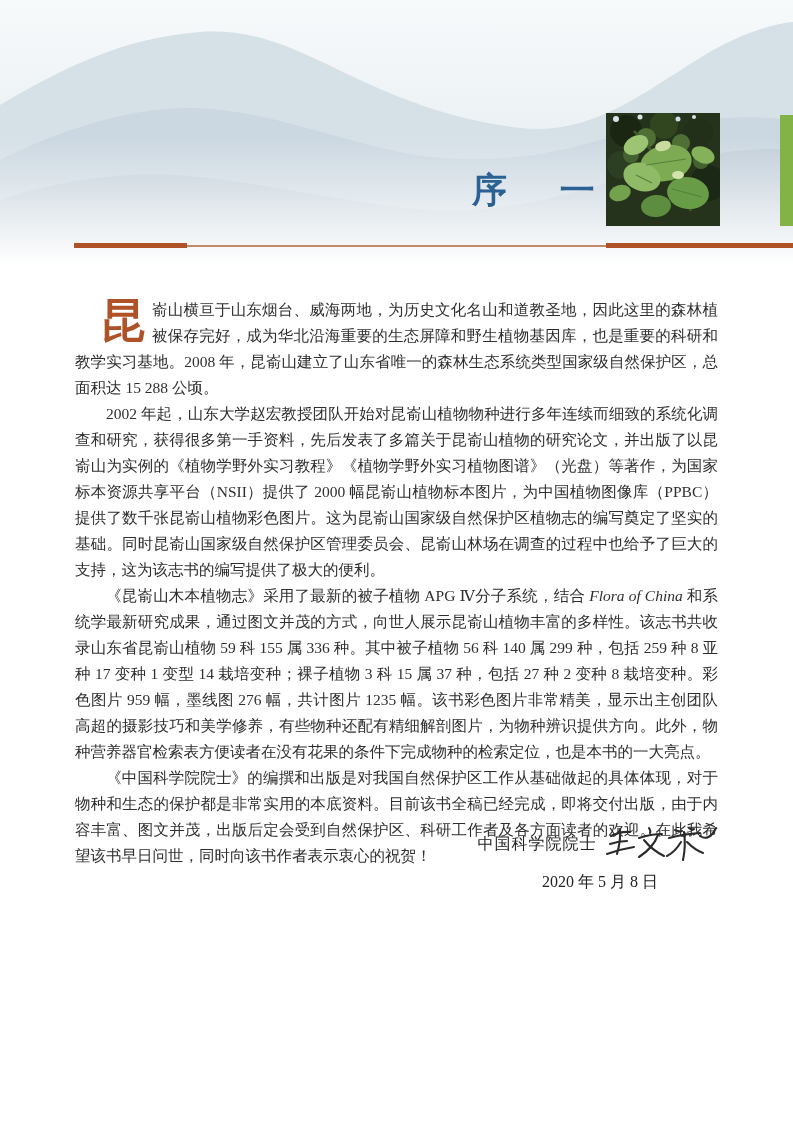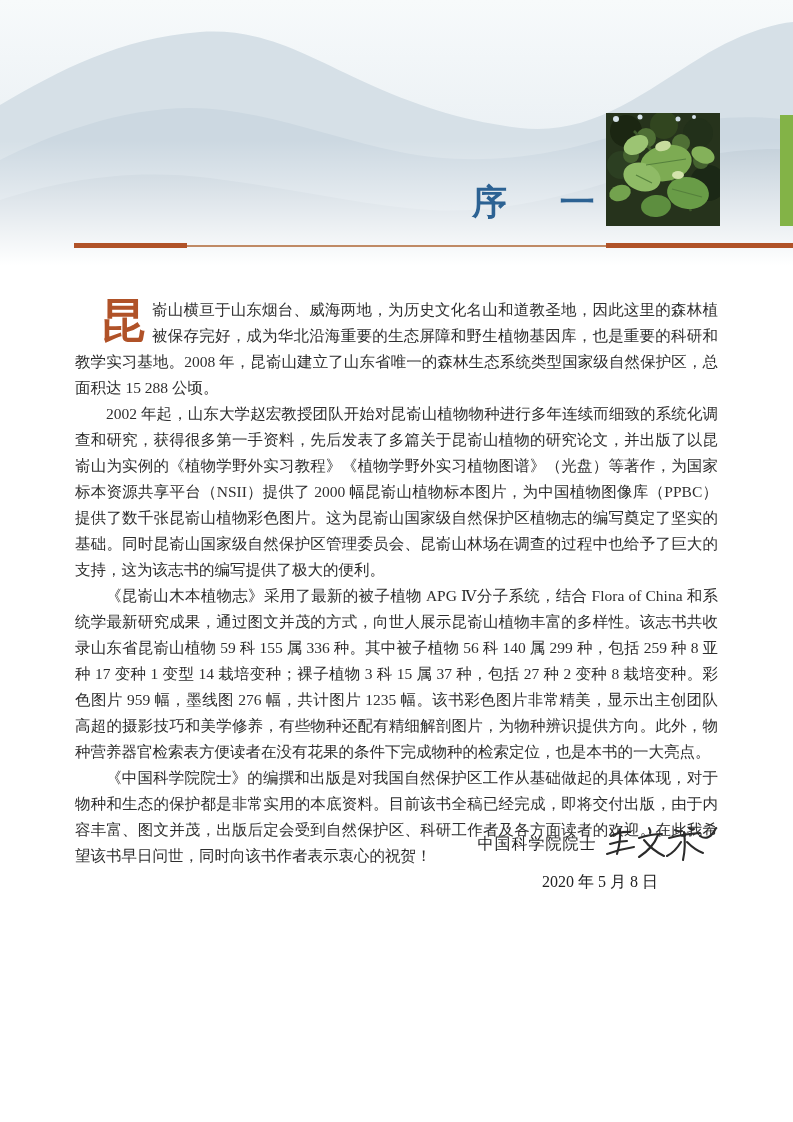--- a/index.html
+++ b/index.html
@@ -9,42 +9,42 @@
     margin:0 auto;
     background:#ffffff;
     overflow:hidden;
     font-family:"Liberation Serif","DejaVu Serif",serif;
     color:#2e2e2e;
   }
   .mountain-wrap{position:absolute;top:0;left:0;width:793px;height:265px;}
   .plant-photo{position:absolute;left:606px;top:113px;width:114px;height:113px;display:block;}
   .green-bar{position:absolute;left:780px;top:115px;width:13px;height:111px;background:var(--green-bar,#83b347);}
   .page-title{
-    position:absolute;left:472px;top:184px;margin:0;
+    position:absolute;left:472px;top:172px;margin:0;
     font-size:35px;font-weight:bold;color:var(--title-blue,#2c6293);
     word-spacing:42px;letter-spacing:1px;line-height:1.1;
     font-family:"Liberation Serif","DejaVu Serif",serif;
   }
   .divider{position:absolute;left:0;top:243px;width:793px;height:6px;}
   .divider .thick-left{position:absolute;left:74px;top:0;width:113px;height:5px;background:var(--accent-red,#b05228);}
   .divider .thin-mid{position:absolute;left:187px;top:2px;width:419px;height:2px;background:#c08a65;}
   .divider .thick-right{position:absolute;left:606px;top:0;width:187px;height:5px;background:var(--accent-red,#b05228);}
   .content{
     position:absolute;left:75px;top:297px;width:643px;
     font-size:15.5px;line-height:26px;text-align:justify;
   }
   .content p{margin:0;}
   .content p.indent{text-indent:2em;}
   .dropcap{
     float:left;
     font-size:46px;line-height:44px;
     font-weight:bold;color:var(--accent-red,#b14e27);
     margin:2px 6px 0 25px;
   }
-  .italic{}
+  .italic{font-style:italic;}
   .signature{position:absolute;left:450px;top:822px;width:300px;}
   .sig-row{display:flex;align-items:center;justify-content:center;gap:6px;}
   .sig-role{font-size:16px;color:#222;letter-spacing:1px;white-space:nowrap;}
   .sig-svg{display:block;}
   .sig-date{text-align:center;font-size:16px;color:#222;margin-top:6px;}
 </style>
 </head>
 <body>
 
 <div class="page">

